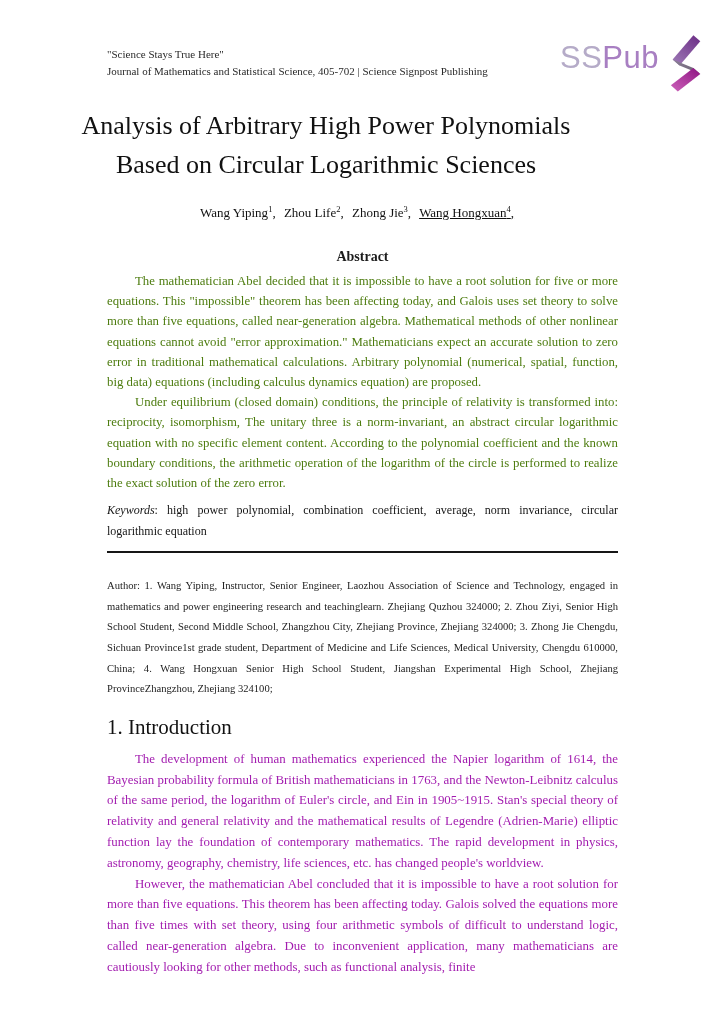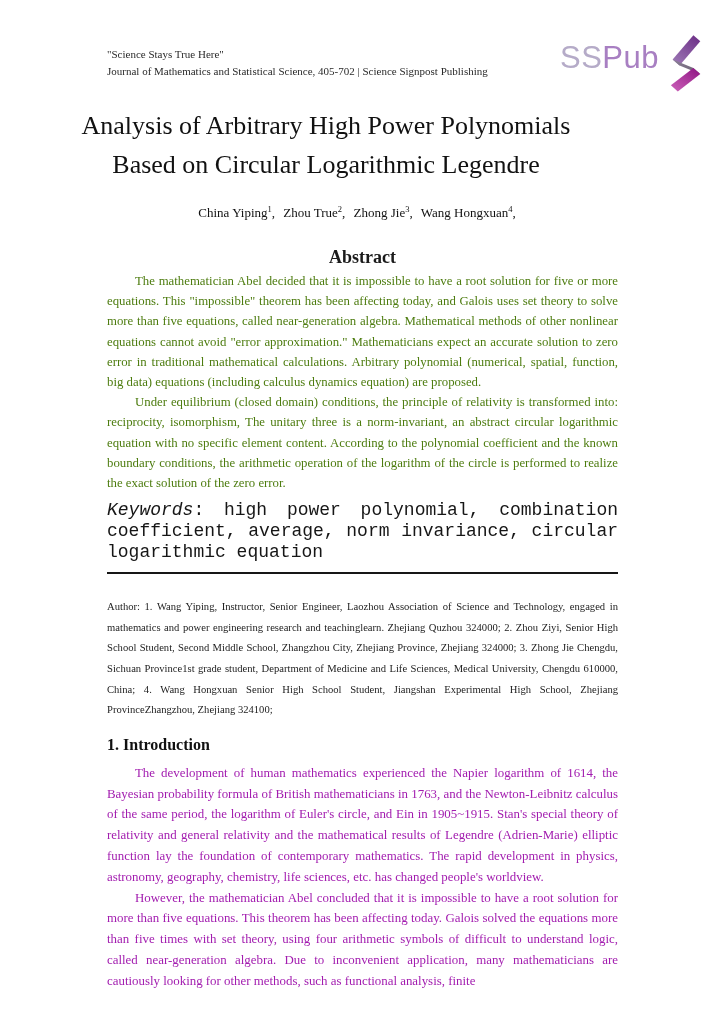--- a/index.html
+++ b/index.html
@@ -56,71 +56,70 @@
   .authors {
     position: absolute;
     top: 205px;
     left: 0;
     width: 724px;
     text-align: center;
     font-size: 13px;
     color: #111;
   }
   .author { margin-right: 5px; }
-  .author:last-child { margin-right: 10px; }
+  .author:last-child { margin-right: 10px; text-decoration: underline; }
   .author sup { font-size: 8.5px; vertical-align: super; line-height: 0; }
 
   
   .body-col {
     position: absolute;
     left: 107px;
     top: 248px;
     width: 511px;
   }
   .abstract-heading {
     text-align: center;
     font-weight: bold;
-    font-size: 18px;
+    font-size: 14px;
     line-height: 18px;
     margin-bottom: 5px;
   }
   .para {
     font-size: 12.8px;
     line-height: 20.2px;
     text-align: justify;
     text-indent: 28px;
     color: #4d7c0f;
   }
   .keywords {
     margin-top: 7px;
-    font-size: 18px;
+    font-size: 12px;
     line-height: 21px;
     text-align: justify;
     color: #161616;
-    font-family: Liberation Mono, monospace;
   }
   .keywords .kw-label { font-style: italic; }
   .rule {
     margin-top: 9px;
     border: none;
     border-top: 2px solid #161616;
     width: 100%;
     height: 0;
   }
   .footnote {
     margin-top: 23px;
     font-size: 10.6px;
     line-height: 20.6px;
     text-align: justify;
     color: #222;
   }
   .section-heading {
     margin-top: 15px;
-    font-size: 16px;
-    font-weight: bold;
+    font-size: 21px;
+    font-weight: normal;
     color: #111;
     margin-bottom: 9px;
   }
   .intro-para {
     font-size: 12.9px;
     line-height: 20.8px;
     text-align: justify;
     text-indent: 28px;
     color: #a21caf;
   }
@@ -153,26 +152,26 @@
         </linearGradient>
       </defs>
       <polygon points="12,34 36,6 44,13 20,41" fill="url(#gradTop)"></polygon>
       <polygon points="12,34 20,41 44,51 36,44" fill="url(#gradMid)"></polygon>
       <polygon points="36,44 44,51 18,71 10,64" fill="url(#gradBot)"></polygon>
     </svg>
   </div>
 
   <div class="title">
     <div>Analysis of Arbitrary High Power Polynomials</div>
-    <div>Based on Circular Logarithmic Legendre</div>
+    <div>Based on Circular Logarithmic Sciences</div>
   </div>
 
   <div class="authors">
-    <span class="author"><span>China Yiping</span><sup>1</sup><span>,</span></span>
-    <span class="author"><span>Zhou True</span><sup>2</sup><span>,</span></span>
+    <span class="author"><span>Wang Yiping</span><sup>1</sup><span>,</span></span>
+    <span class="author"><span>Zhou Life</span><sup>2</sup><span>,</span></span>
     <span class="author"><span>Zhong Jie</span><sup>3</sup><span>,</span></span>
     <span class="author"><span>Wang Hongxuan</span><sup>4</sup><span>,</span></span>
   </div>
 
   <div class="body-col">
 
     <div class="abstract-heading">Abstract</div>
     <p class="para">The mathematician Abel decided that it is impossible to have a root solution for five or more equations. This "impossible" theorem has been affecting today, and Galois uses set theory to solve more than five equations, called near-generation algebra. Mathematical methods of other nonlinear equations cannot avoid "error approximation." Mathematicians expect an accurate solution to zero error in traditional mathematical calculations. Arbitrary polynomial (numerical, spatial, function, big data) equations (including calculus dynamics equation) are proposed.</p>
     <p class="para">Under equilibrium (closed domain) conditions, the principle of relativity is transformed into: reciprocity, isomorphism, The unitary three is a norm-invariant, an abstract circular logarithmic equation with no specific element content. According to the polynomial coefficient and the known boundary conditions, the arithmetic operation of the logarithm of the circle is performed to realize the exact solution of the zero error.</p>
 

